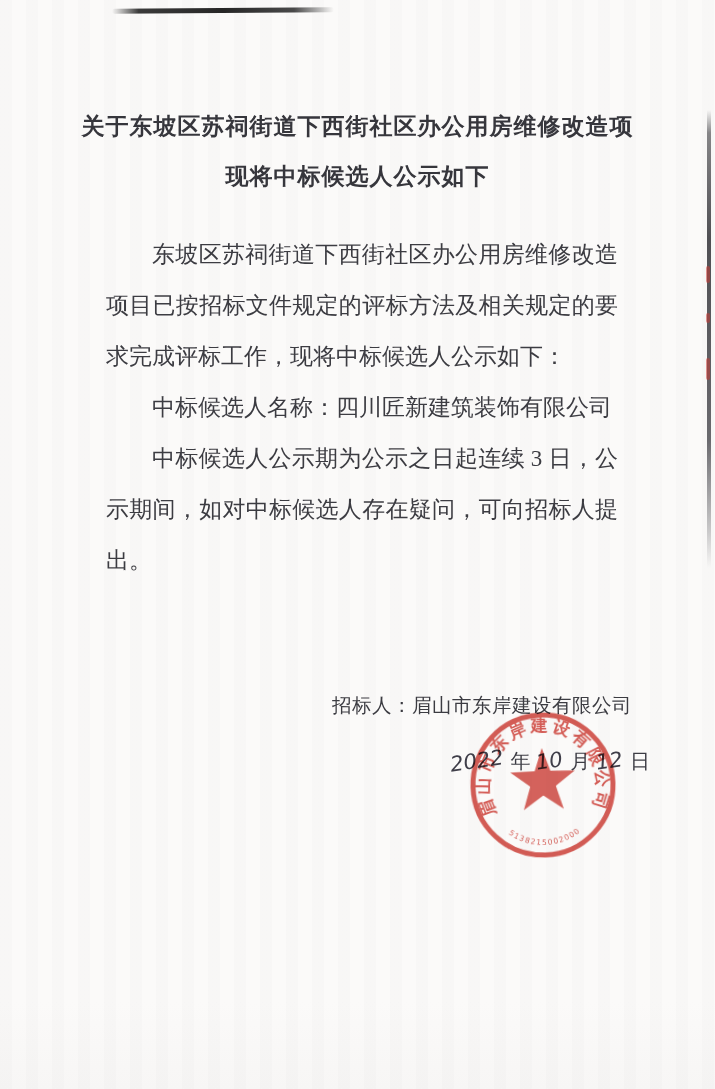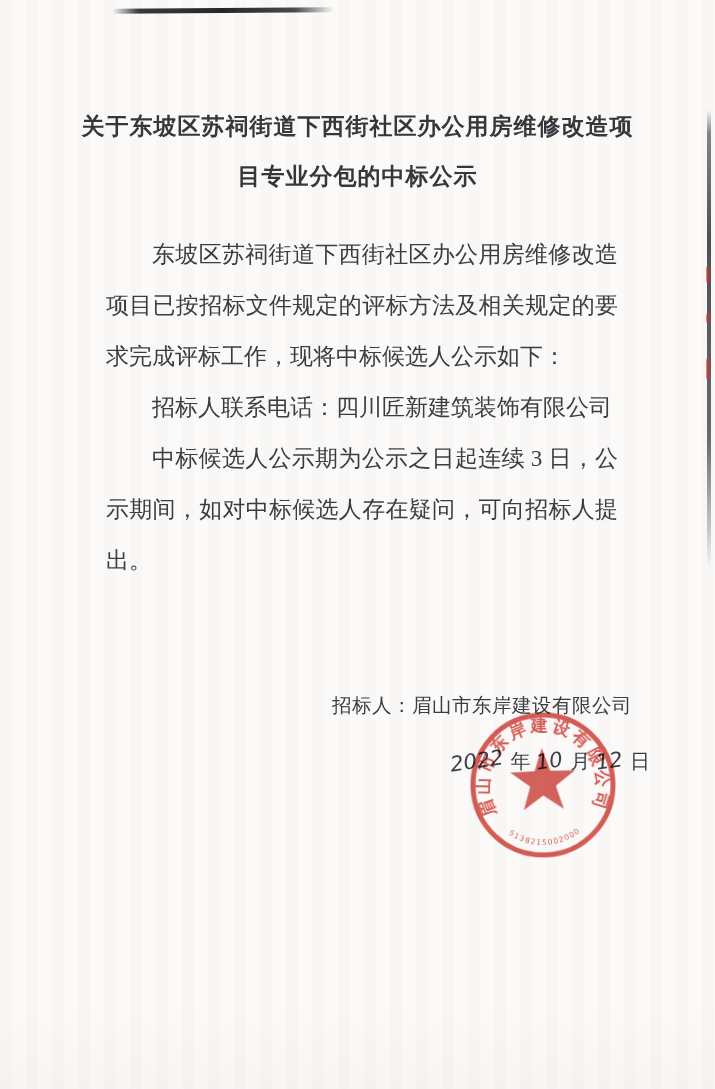--- a/index.html
+++ b/index.html
@@ -88,26 +88,26 @@
 <div class="page">
 
   <div class="scan-top-line"></div>
   <div class="scan-right-edge"></div>
   <div class="red-speck s1"></div>
   <div class="red-speck s2"></div>
   <div class="red-speck s3"></div>
 
   <div class="title">
     <div>关于东坡区苏祠街道下西街社区办公用房维修改造项</div>
-    <div>目专业分包的中标公示</div>
+    <div>现将中标候选人公示如下</div>
   </div>
 
   <div class="body-text">
     <p>东坡区苏祠街道下西街社区办公用房维修改造项目已按招标文件规定的评标方法及相关规定的要求完成评标工作，现将中标候选人公示如下：</p>
-    <p>招标人联系电话：四川匠新建筑装饰有限公司</p>
+    <p>中标候选人名称：四川匠新建筑装饰有限公司</p>
     <p>中标候选人公示期为公示之日起连续 3 日，公示期间，如对中标候选人存在疑问，可向招标人提出。</p>
   </div>
 
   <div class="signature">招标人：眉山市东岸建设有限公司</div>
 
   <div class="date-line">
     <span class="hand">2022</span><span class="unit">年</span><span class="hand">10</span><span class="unit">月</span><span class="hand">12</span><span class="unit">日</span>
   </div>
 
   <svg class="seal" viewBox="0 0 170 170" xmlns="http://www.w3.org/2000/svg">

